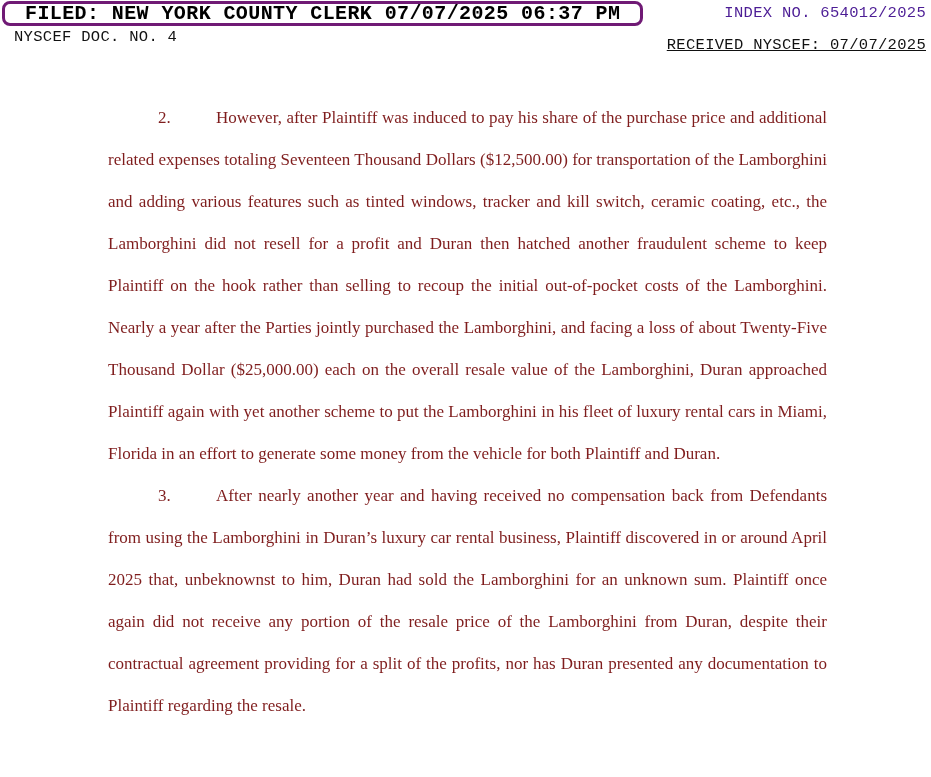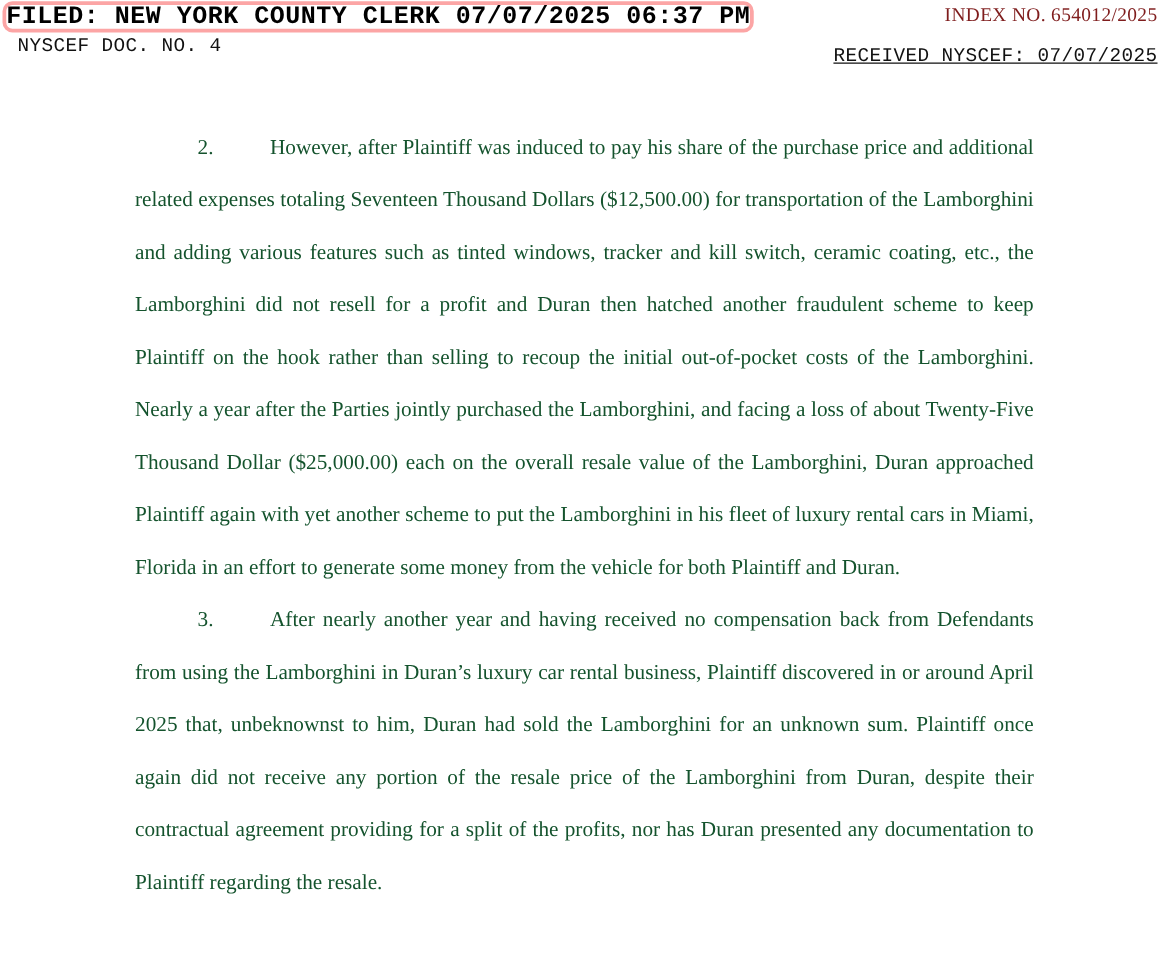--- a/index.html
+++ b/index.html
@@ -16,41 +16,41 @@
     font-family: "Liberation Serif", serif;
     color: #161616;
   }
 
   
   .filed-box {
     position: absolute;
     left: 2px;
     top: 1px;
     box-sizing: border-box;
-    border: 3px solid #fca5a5;
+    border: 3px solid #701a75;
     border-radius: 8px;
-    padding: 0 0;
+    padding: 0 20px;
     height: 25px;
     line-height: 20px;
     font-family: "Liberation Mono", "DejaVu Sans Mono", monospace;
     font-weight: bold;
     font-size: 20px;
     letter-spacing: 0.4px;
     white-space: nowrap;
     color: #000000;
     background: #ffffff;
   }
   .index-no {
     position: absolute;
     top: 4px;
     right: 5px;
-    font-family: Liberation Serif, serif;
+    font-family: Liberation Mono, monospace;
     font-size: 15.5px;
     letter-spacing: 0.3px;
-    color: #7f1d1d;
+    color: #4c1d95;
     white-space: nowrap;
   }
   .doc-no {
     position: absolute;
     top: 28px;
     left: 14px;
     font-family: "Liberation Mono", "DejaVu Sans Mono", monospace;
     font-size: 15.5px;
     letter-spacing: 0.3px;
     color: #111111;
@@ -76,21 +76,21 @@
     top: 97px;
     width: 719px;
   }
   .para {
     margin: 0;
     padding: 0;
     text-align: justify;
     font-size: 17px;
     line-height: 42px;
     text-indent: 50px;
-    color: #14532d;
+    color: #7f1d1d;
   }
   .pnum {
     display: inline-block;
     width: 58px;
     text-indent: 0;
   }
 </style>
 </head>
 <body>
 

